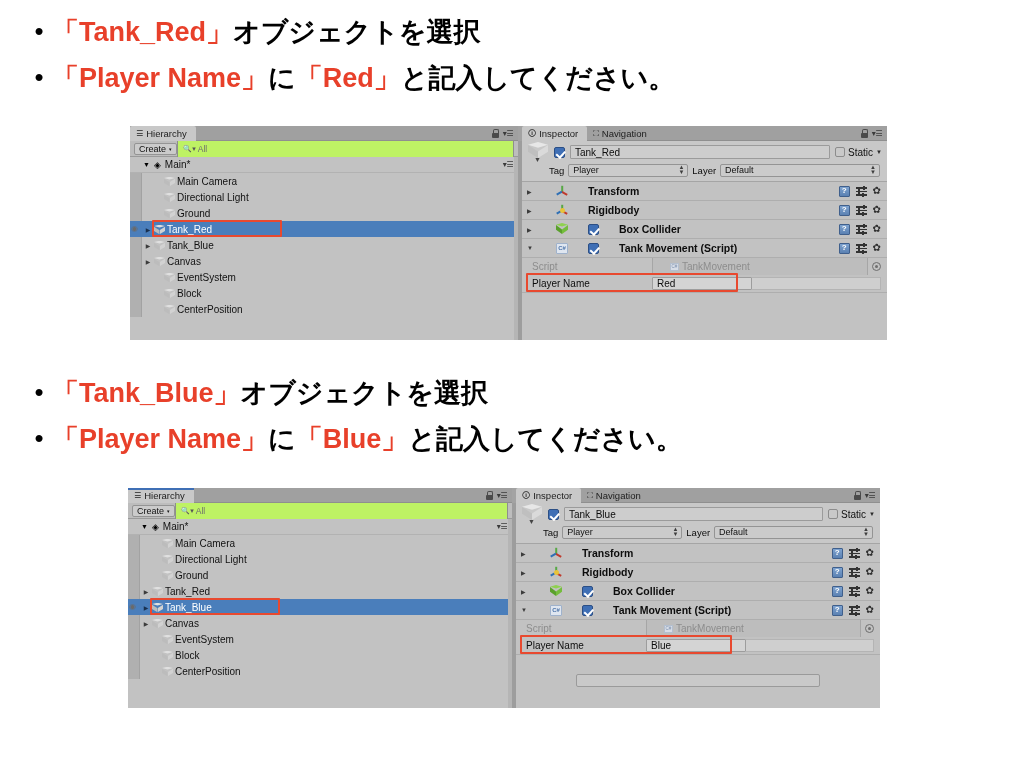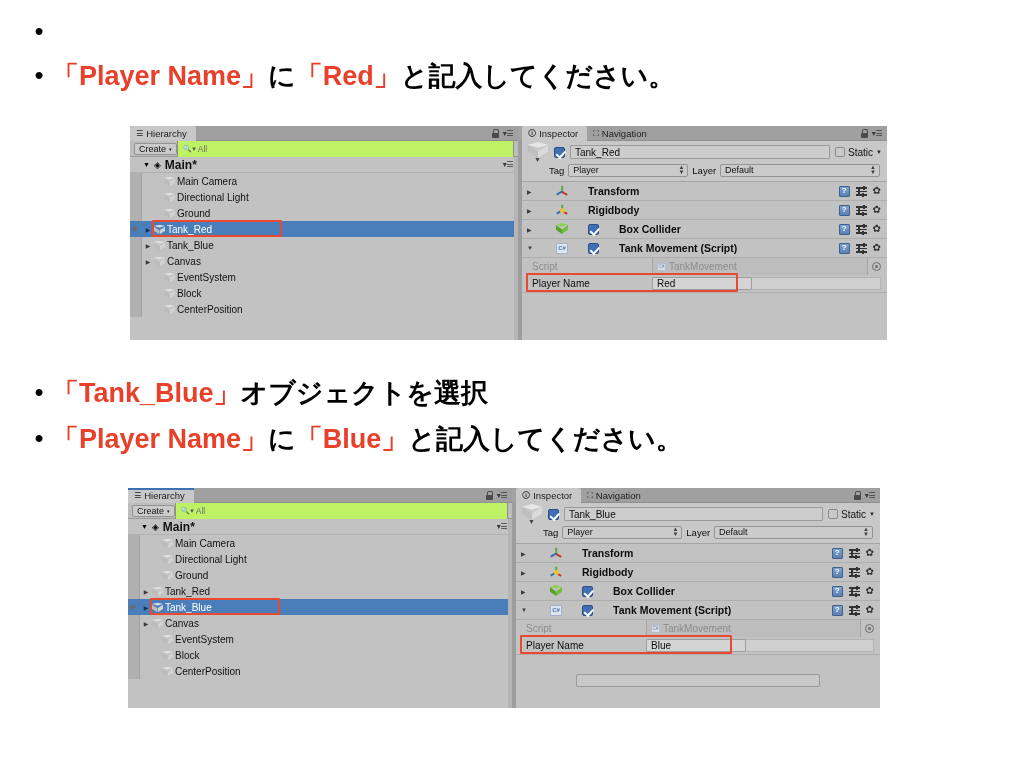--- a/index.html
+++ b/index.html
@@ -48,21 +48,21 @@
       display:flex;align-items:center;padding:0 4px;}
   .createbtn{height:12px;background:#cbcbcb;border:1px solid #949494;border-radius:2px;
       font-size:9px;color:#111;display:flex;align-items:center;padding:0 4px;gap:3px;}
   .createbtn .car{font-size:5px;}
   .searchbox{flex:1;height:12px;background:#bef264;border:1px solid #8e8e8e;border-radius:6px;
       display:flex;align-items:center;padding:16px 6px;font-size:8.5px;color:#6d6d6d;gap:2px;}
   .searchbox .mag{font-size:7px;color:#555;}
   .hi-body{background:#c2c2c2;position:absolute;left:0;right:0;bottom:0;}
   .rootrow{height:16px;background:#c2c2c2;display:flex;align-items:center;
       padding-left:13px;gap:4px;border-bottom:1px solid #b2b2b2;position:relative;}
-  .rootrow .rname{font-size:12px;font-weight:bold;color:#121212;}
+  .rootrow .rname{font-size:10px;font-weight:normal;color:#121212;}
   .gutter{position:absolute;left:0;top:0;bottom:0;width:12px;background:#b0b0b0;
       border-right:1px solid #a2a2a2;}
   .hrow{height:16px;display:flex;align-items:center;position:relative;padding-left:12px;}
   .hrow .fold{width:12px;text-align:center;font-size:6px;color:#3c3c3c;flex:0 0 12px;}
   .hrow .cube{flex:0 0 13px;}
   .hrow .hname{font-size:10px;color:#111;white-space:nowrap;}
   .hrow.sel{background:#4a7ebb;}
   .hrow.sel .hname{color:#fff;}
   .hrow.sel .fold{color:#19304f;}
   .eye{position:absolute;left:1px;top:3px;font-size:8px;color:#6a6a6a;}
@@ -142,21 +142,21 @@
      flex:0 0 12px;font-weight:bold;}
   .smchk{width:11px;height:11px;background:#3f6fb5;border:1px solid #2c4f85;border-radius:2px;
      position:relative;flex:0 0 11px;}
   .smchk::after{content:"";position:absolute;left:2.5px;top:1px;width:3.5px;height:6.5px;
      border:solid #fff;border-width:0 2px 2px 0;transform:rotate(42deg);}
 
   .proprow{height:17px;background:#c2c2c2;display:flex;align-items:center;padding-left:10px;gap:0;}
   .proprow .pl{font-size:10px;color:#0d0d0d;width:120px;flex:0 0 120px;}
   .proprow .pl.dim{color:#8d8d8d;}
   .objfield{flex:1;height:21px;background:#bdbdbd;border:1px solid #a6a6a6;border-radius:1px;
-     display:flex;align-items:center;gap:3px;padding:0 4px;font-size:10px;color:#8d8d8d;
+     display:flex;align-items:center;gap:3px;padding:0 17px;font-size:10px;color:#8d8d8d;
      margin-right:4px;}
   .objfield .mini{width:9px;height:8px;background:#d7dde7;border:1px solid #b3bfcf;
      font-size:4.5px;color:#7c90ad;display:flex;align-items:center;justify-content:center;}
   .radio{width:9px;height:9px;border:1.4px solid #6e6e6e;border-radius:50%;margin-right:6px;position:relative;}
   .radio::after{content:"";position:absolute;left:2px;top:2px;width:3px;height:3px;
      background:#6e6e6e;border-radius:50%;}
   .txtfield{width:100px;height:13px;background:#d4d4d4;border:1px solid #9d9d9d;border-radius:1px;
      font-size:10px;color:#0c0c0c;display:flex;align-items:center;padding:0 4px;}
   .restfield{flex:1;height:13px;background:#cfcfcf;border:1px solid #b4b4b4;border-left:none;
      margin-right:6px;}
@@ -166,20 +166,21 @@
   .scrollcol{position:absolute;right:0;top:0;bottom:0;width:4px;background:#b5b5b5;}
 </style>
 </head>
 <body>
 
 <div class="slide">
 
   <div class="bullets" id="bullets-0" style="top:14px;">
       <div class="bullet">
         <span class="dot">•</span>
+        <span class="txt"><span class="red">「Tank_Red」</span><span>オブジェクトを選択</span></span>
       </div>
       <div class="bullet">
         <span class="dot">•</span>
         <span class="txt"><span class="red">「Player Name」</span><span>に</span><span class="red">「Red」</span><span>と記入してください。</span></span>
       </div>
     </div>
 
   <div class="unity" id="shot-0" style="left:130px;top:126px;width:757px;height:214px;">
       <div class="pane" style="left: 0px; width: 388px; background: rgb(194, 194, 194);">
         <div class="tabbar">

